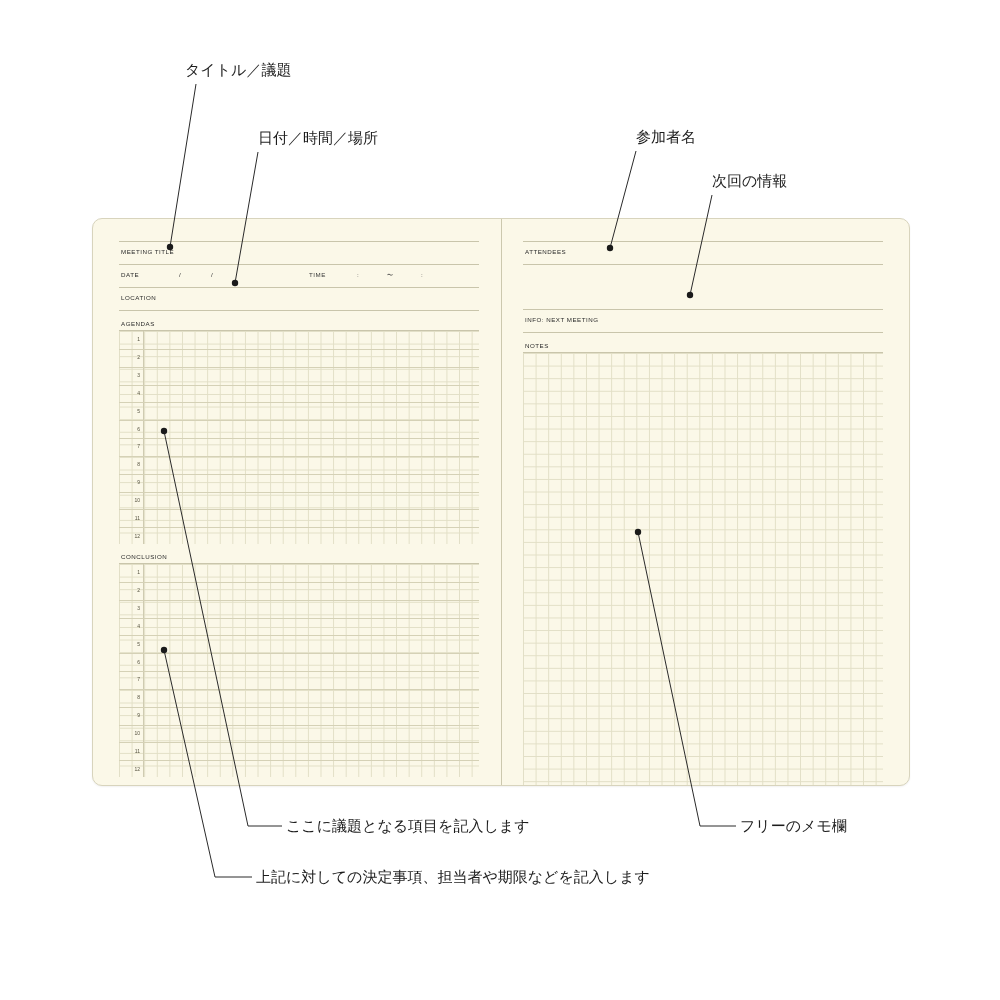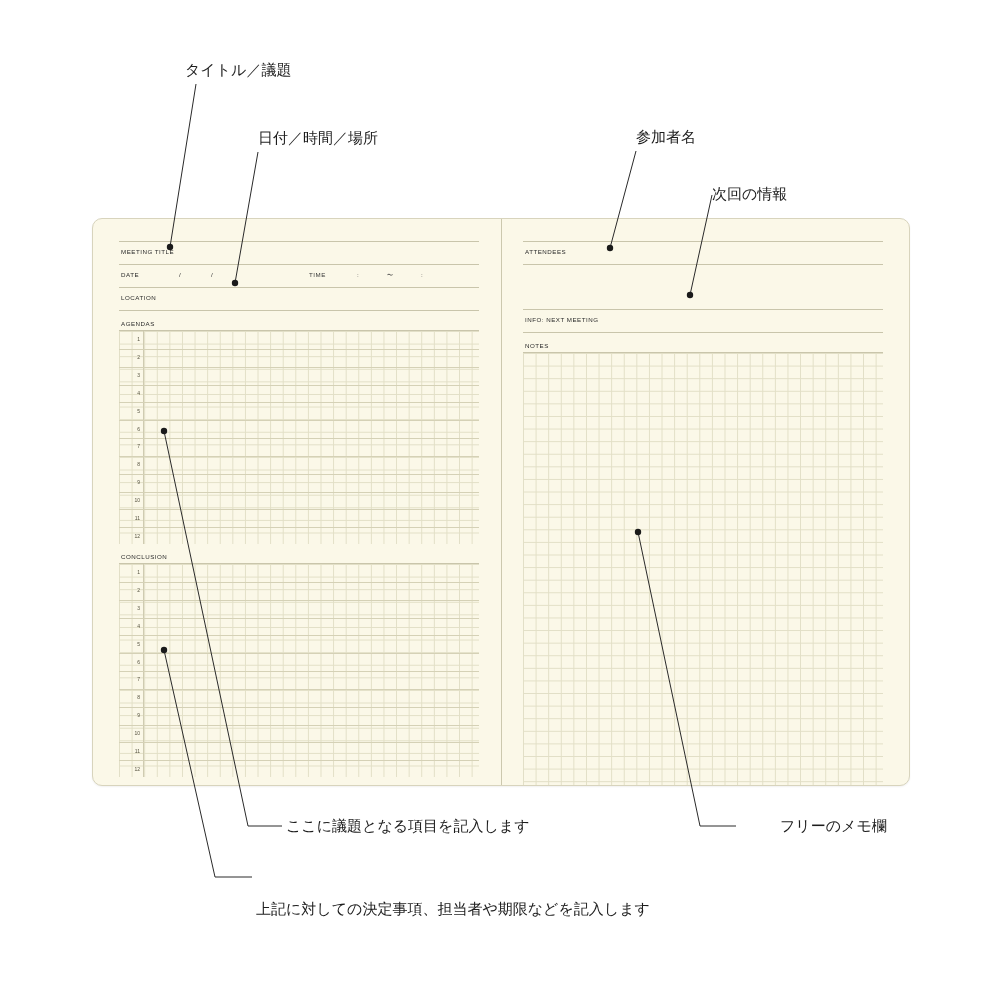--- a/index.html
+++ b/index.html
@@ -225,24 +225,24 @@
     </div>
 
     <div class="section-label">NOTES</div>
     <div class="grid-block" id="notes-grid"></div>
   </div>
 </div>
 
 <div class="callout" style="left:185px; top:60px;">タイトル／議題</div>
 <div class="callout" style="left:258px; top:128px;">日付／時間／場所</div>
 <div class="callout" style="left:636px; top:127px;text-align:center;">参加者名</div>
-<div class="callout" style="left:712px; top:184px;">次回の情報</div>
+<div class="callout" style="left:712px; top:171px;">次回の情報</div>
 <div class="callout" style="left:286px; top:816px;">ここに議題となる項目を記入します</div>
-<div class="callout" style="left:256px; top:867px;margin-top:32px;">上記に対しての決定事項、担当者や期限などを記入します</div>
-<div class="callout" style="left:740px; top:816px;margin-left:40px;">フリーのメモ欄</div>
+<div class="callout" style="left:256px; top:867px;">上記に対しての決定事項、担当者や期限などを記入します</div>
+<div class="callout" style="left:740px; top:816px;">フリーのメモ欄</div>
 
 <div class="leader" style="left:0; top:0; width:1000px; height:1000px;">
   <svg width="1000" height="1000">
 
     <line x1="196" y1="84" x2="170" y2="247"></line>
     <circle cx="170" cy="247" r="3.2"></circle>
 
     <line x1="258" y1="152" x2="235" y2="283"></line>
     <circle cx="235" cy="283" r="3.2"></circle>
 

